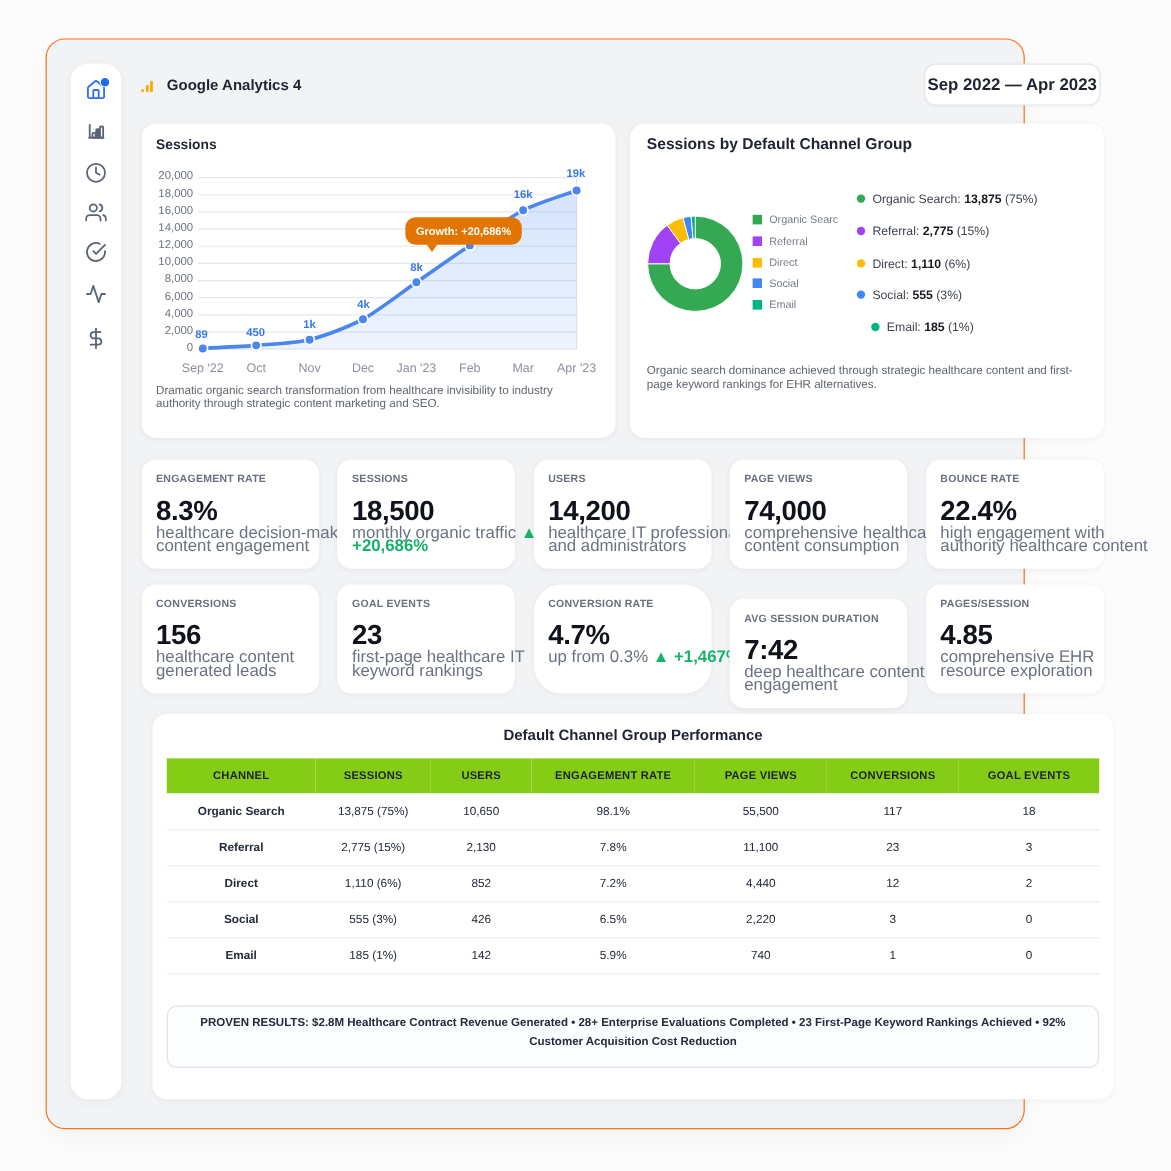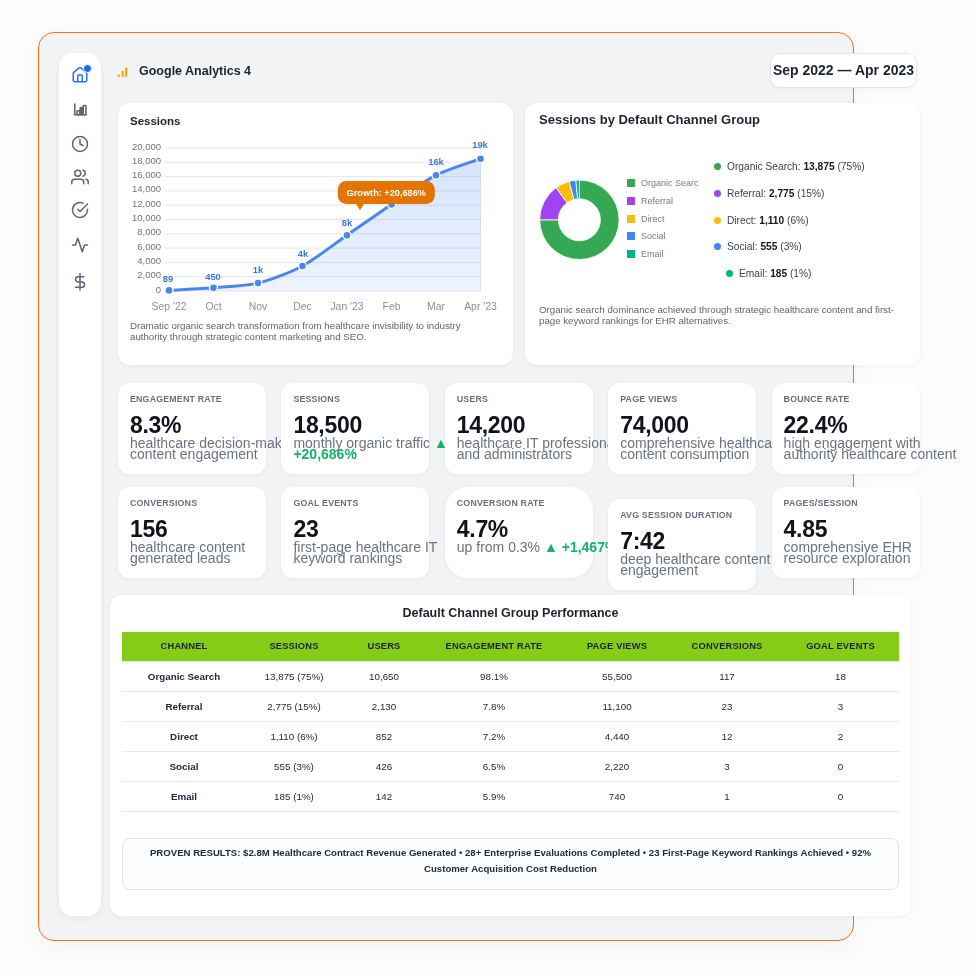--- a/index.html
+++ b/index.html
@@ -221,21 +221,21 @@
       <div class="mlabel">AVG SESSION DURATION</div>
       <div class="mval">7:42</div>
       <div class="msub">deep healthcare content<br>engagement</div>
     </div>
   <div class="mcard" style="left:732.6px;top:454px;">
       <div class="mlabel">PAGES/SESSION</div>
       <div class="mval">4.85</div>
       <div class="msub">comprehensive EHR<br>resource exploration</div>
     </div>
 
-  <div class="card" style="left:71px;top:562px;width:801px;height:321px;">
+  <div class="card" style="left:88px;top:562px;width:801px;height:321px;">
     <div class="ctitle" style="left:0;top:11px;width:801px;text-align:center;font-size:12.5px;">Default Channel Group Performance</div>
     <table class="perf">
       <colgroup>
           <col style="width:124px">
           <col style="width:96px">
           <col style="width:84px">
           <col style="width:136px">
           <col style="width:110px">
           <col style="width:110px">
           <col style="width:117px">

